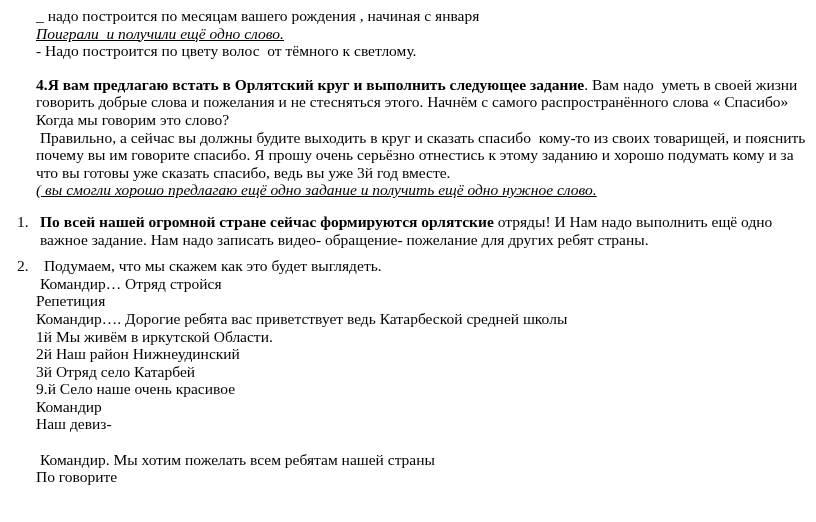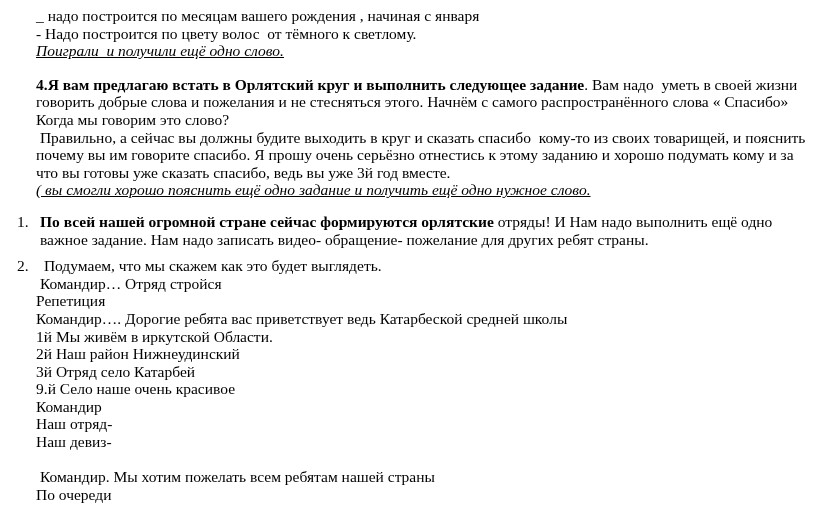--- a/index.html
+++ b/index.html
@@ -26,30 +26,30 @@
   .list-item + .list-item { margin-top: 9px; }
   .num { flex: 0 0 23px; margin-left: -19px; white-space: pre; }
   .li-text { flex: 1; white-space: pre-wrap; }
 </style>
 </head>
 <body>
 
 <div class="page">
 
   <div class="line">_ надо построится по месяцам вашего рождения , начиная с января</div>
+  <div class="line iu">Поиграли  и получили ещё одно слово.</div>
   <div class="line">- Надо построится по цвету волос  от тёмного к светлому.</div>
-  <div class="line iu">Поиграли  и получили ещё одно слово.</div>
 
   <div class="gap"></div>
 
   <div class="para"><span class="run bold">4.Я вам предлагаю встать в Орлятский круг и выполнить следующее задание</span><span class="run">. Вам надо  уметь в своей жизни говорить добрые слова и пожелания и не стесняться этого. Начнём с самого распространённого слова « Спасибо» Когда мы говорим это слово?</span></div>
 
   <div class="para"> Правильно, а сейчас вы должны будите выходить в круг и сказать спасибо  кому-то из своих товарищей, и пояснить почему вы им говорите спасибо. Я прошу очень серьёзно отнестись к этому заданию и хорошо подумать кому и за что вы готовы уже сказать спасибо, ведь вы уже 3й год вместе.</div>
 
-  <div class="para iu">( вы смогли хорошо пояснить ещё одно задание и получить ещё одно нужное слово.</div>
+  <div class="para iu">( вы смогли хорошо предлагаю ещё одно задание и получить ещё одно нужное слово.</div>
 
   <div class="list">
     <div class="list-item">
       <span class="num">1.</span>
       <span class="li-text"><span class="run bold">По всей нашей огромной стране сейчас формируются орлятские</span><span class="run"> отряды! И Нам надо выполнить ещё одно важное задание. Нам надо записать видео- обращение- пожелание для других ребят страны.</span></span>
     </div>
     <div class="list-item">
       <span class="num">2.</span>
       <span class="li-text"><span class="run bold"></span><span class="run"> Подумаем, что мы скажем как это будет выглядеть.</span></span>
     </div>
@@ -57,20 +57,19 @@
 
   <div>
     <div class="line"> Командир… Отряд стройся</div>
     <div class="line">Репетиция</div>
     <div class="line">Командир…. Дорогие ребята вас приветствует ведь Катарбеской средней школы</div>
     <div class="line">1й Мы живём в иркутской Области.</div>
     <div class="line">2й Наш район Нижнеудинский</div>
     <div class="line">3й Отряд село Катарбей</div>
     <div class="line">9.й Село наше очень красивое</div>
     <div class="line">Командир</div>
-    <div class="line">Наш отряд-</div>
     <div class="line">Наш девиз-</div>
     <div class="line"></div>
     <div class="line"> Командир. Мы хотим пожелать всем ребятам нашей страны</div>
-    <div class="line">По очереди</div>
+    <div class="line">По говорите</div>
   </div>
 
 </div>
 
 </body></html>

